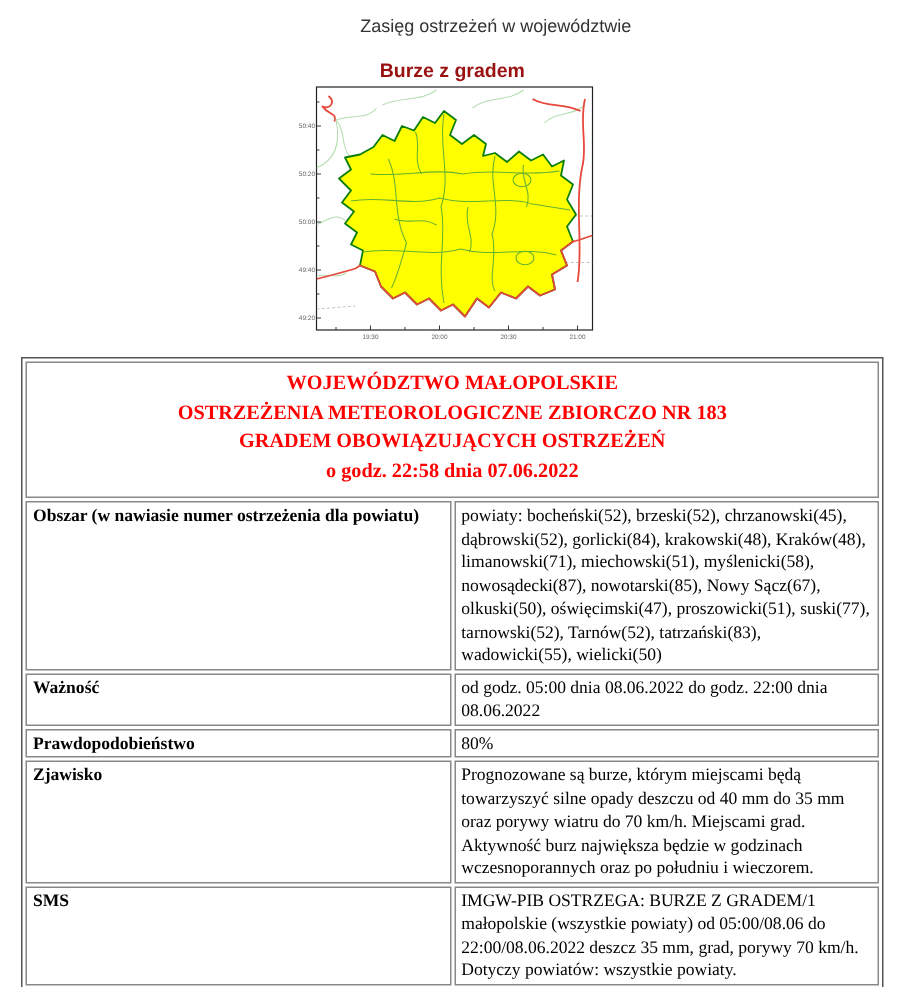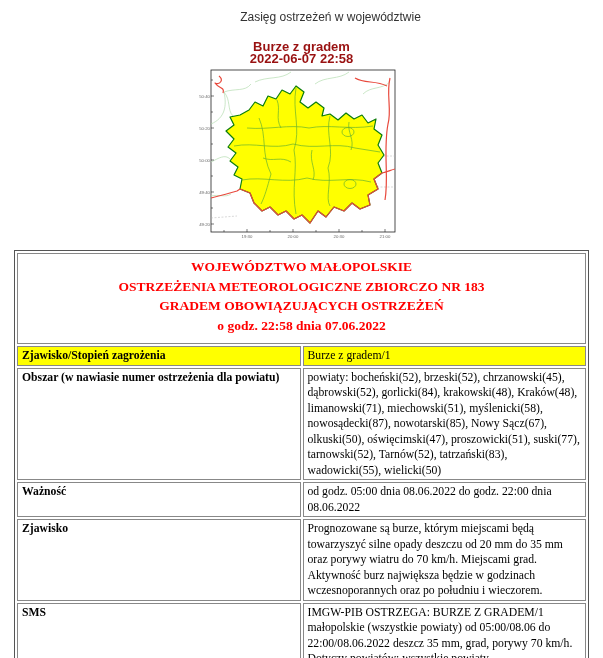--- a/index.html
+++ b/index.html
@@ -30,21 +30,20 @@
   td.header-cell{text-align:center;padding:3px 0 8px;}
   .hdr-line{color:#ff0000;font-weight:bold;font-size:13.5px;line-height:19.5px;}
 </style>
 </head>
 <body>
 
 <div class="page-title">Zasięg ostrzeżeń w województwie</div>
 
 <div class="map-area">
   <div class="map-title">Burze z gradem</div>
-  <div class="map-datetime">2022-06-07 22:58</div>
 
   <svg class="map-svg" width="210" height="180" viewBox="0 0 210 180" xmlns="http://www.w3.org/2000/svg">
     <defs>
       <clipPath id="mapclip">
           <rect x="14" y="4" width="184" height="162"></rect>
         </clipPath>
     </defs>
 
     <rect x="14" y="4" width="184" height="162" fill="#ffffff" stroke="#222" stroke-width="0.8"></rect>
 
@@ -136,35 +135,35 @@
 <table class="warning">
   <tbody>
       <tr>
     <td class="header-cell" colspan="2">
       <div class="hdr-line">WOJEWÓDZTWO MAŁOPOLSKIE</div>
       <div class="hdr-line">OSTRZEŻENIA METEOROLOGICZNE ZBIORCZO NR 183</div>
       <div class="hdr-line">GRADEM OBOWIĄZUJĄCYCH OSTRZEŻEŃ</div>
       <div class="hdr-line">o godz. 22:58 dnia 07.06.2022</div>
     </td>
   </tr>
-  <tr class="hl">
-    <td class="lbl">Zjawisko/Stopień zagrożenia</td>
-    <td class="val">Burze z gradem/1</td>
-  </tr>
   <tr>
     <td class="lbl">Obszar (w nawiasie numer ostrzeżenia dla powiatu)</td>
     <td class="val">powiaty: bocheński(52), brzeski(52), chrzanowski(45), dąbrowski(52), gorlicki(84), krakowski(48), Kraków(48), limanowski(71), miechowski(51), myślenicki(58), nowosądecki(87), nowotarski(85), Nowy Sącz(67), olkuski(50), oświęcimski(47), proszowicki(51), suski(77), tarnowski(52), Tarnów(52), tatrzański(83), wadowicki(55), wielicki(50)</td>
   </tr>
   <tr>
     <td class="lbl">Ważność</td>
     <td class="val">od godz. 05:00 dnia 08.06.2022 do godz. 22:00 dnia 08.06.2022</td>
   </tr>
   <tr>
+    <td class="lbl">Prawdopodobieństwo</td>
+    <td class="val">80%</td>
+  </tr>
+  <tr>
     <td class="lbl">Zjawisko</td>
-    <td class="val">Prognozowane są burze, którym miejscami będą towarzyszyć silne opady deszczu od 20 mm do 35 mm oraz porywy wiatru do 70 km/h. Miejscami grad. Aktywność burz największa będzie w godzinach wczesnoporannych oraz po południu i wieczorem.</td>
+    <td class="val">Prognozowane są burze, którym miejscami będą towarzyszyć silne opady deszczu od 40 mm do 35 mm oraz porywy wiatru do 70 km/h. Miejscami grad. Aktywność burz największa będzie w godzinach wczesnoporannych oraz po południu i wieczorem.</td>
   </tr>
   <tr>
     <td class="lbl">SMS</td>
     <td class="val">IMGW-PIB OSTRZEGA: BURZE Z GRADEM/1 małopolskie (wszystkie powiaty) od 05:00/08.06 do 22:00/08.06.2022 deszcz 35 mm, grad, porywy 70 km/h. Dotyczy powiatów: wszystkie powiaty.</td>
   </tr>
 
 </tbody>
   </table>
 
 </body></html>

